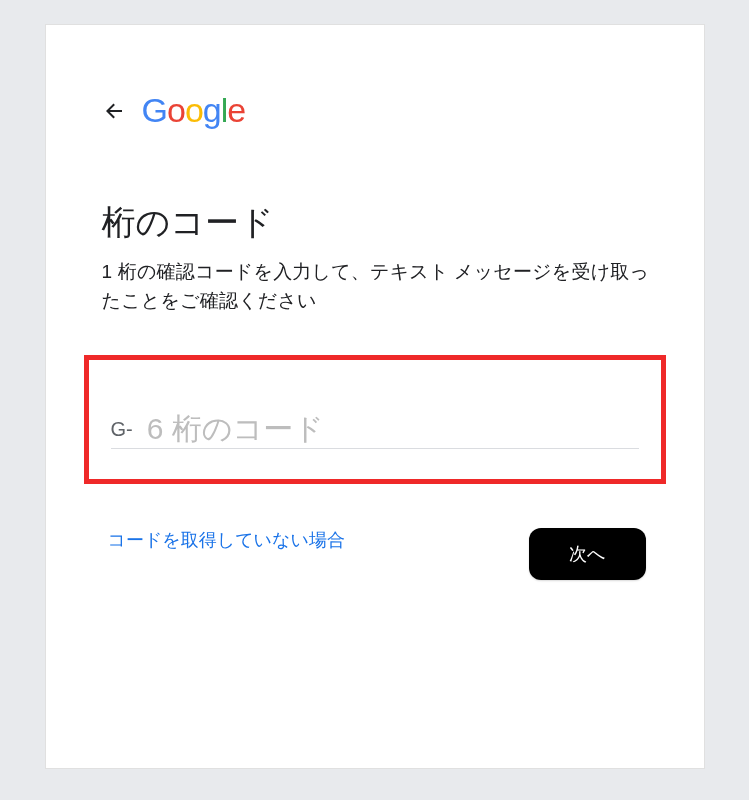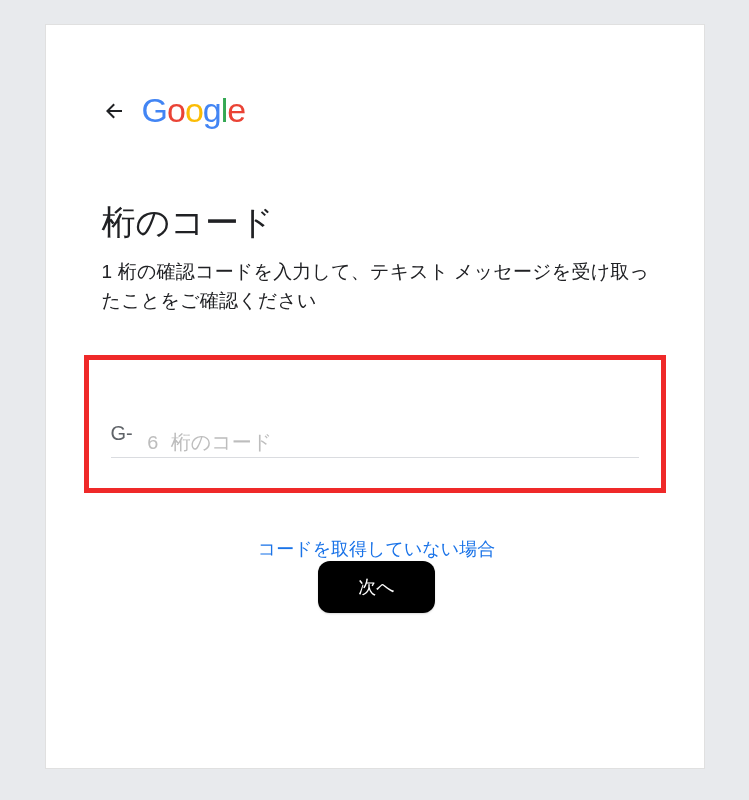--- a/index.html
+++ b/index.html
@@ -80,38 +80,36 @@
       padding-bottom: 2px;
     }
     .prefix {
       color: #5f6368;
       font-size: 20px;
       margin-right: 14px;
     }
     .code-input {
       border: none;
       outline: none;
-      font-size: 20px;
+      font-size: 30px;
       color: #202124;
       flex: 1;
       background: transparent;
-      font-family: Liberation Mono, monospace;
-      margin-top: 20px;
+      font-family: Liberation Sans, sans-serif;
     }
     .code-input::placeholder {
       color: #bdbdbd;
     }
     .actions {
       margin-top: 44px;
       display: flex;
-      align-items: center;
+      align-items: flex-start;
       justify-content: space-between;
       padding-left: 22px;
       padding-right: 18px;
-      flex-direction: column;
     }
     .link {
       color: #1a73e8;
       font-size: 18px;
       text-decoration: none;
       cursor: pointer;
     }
     .next-button {
       background: #000000;
       color: #ffffff;

